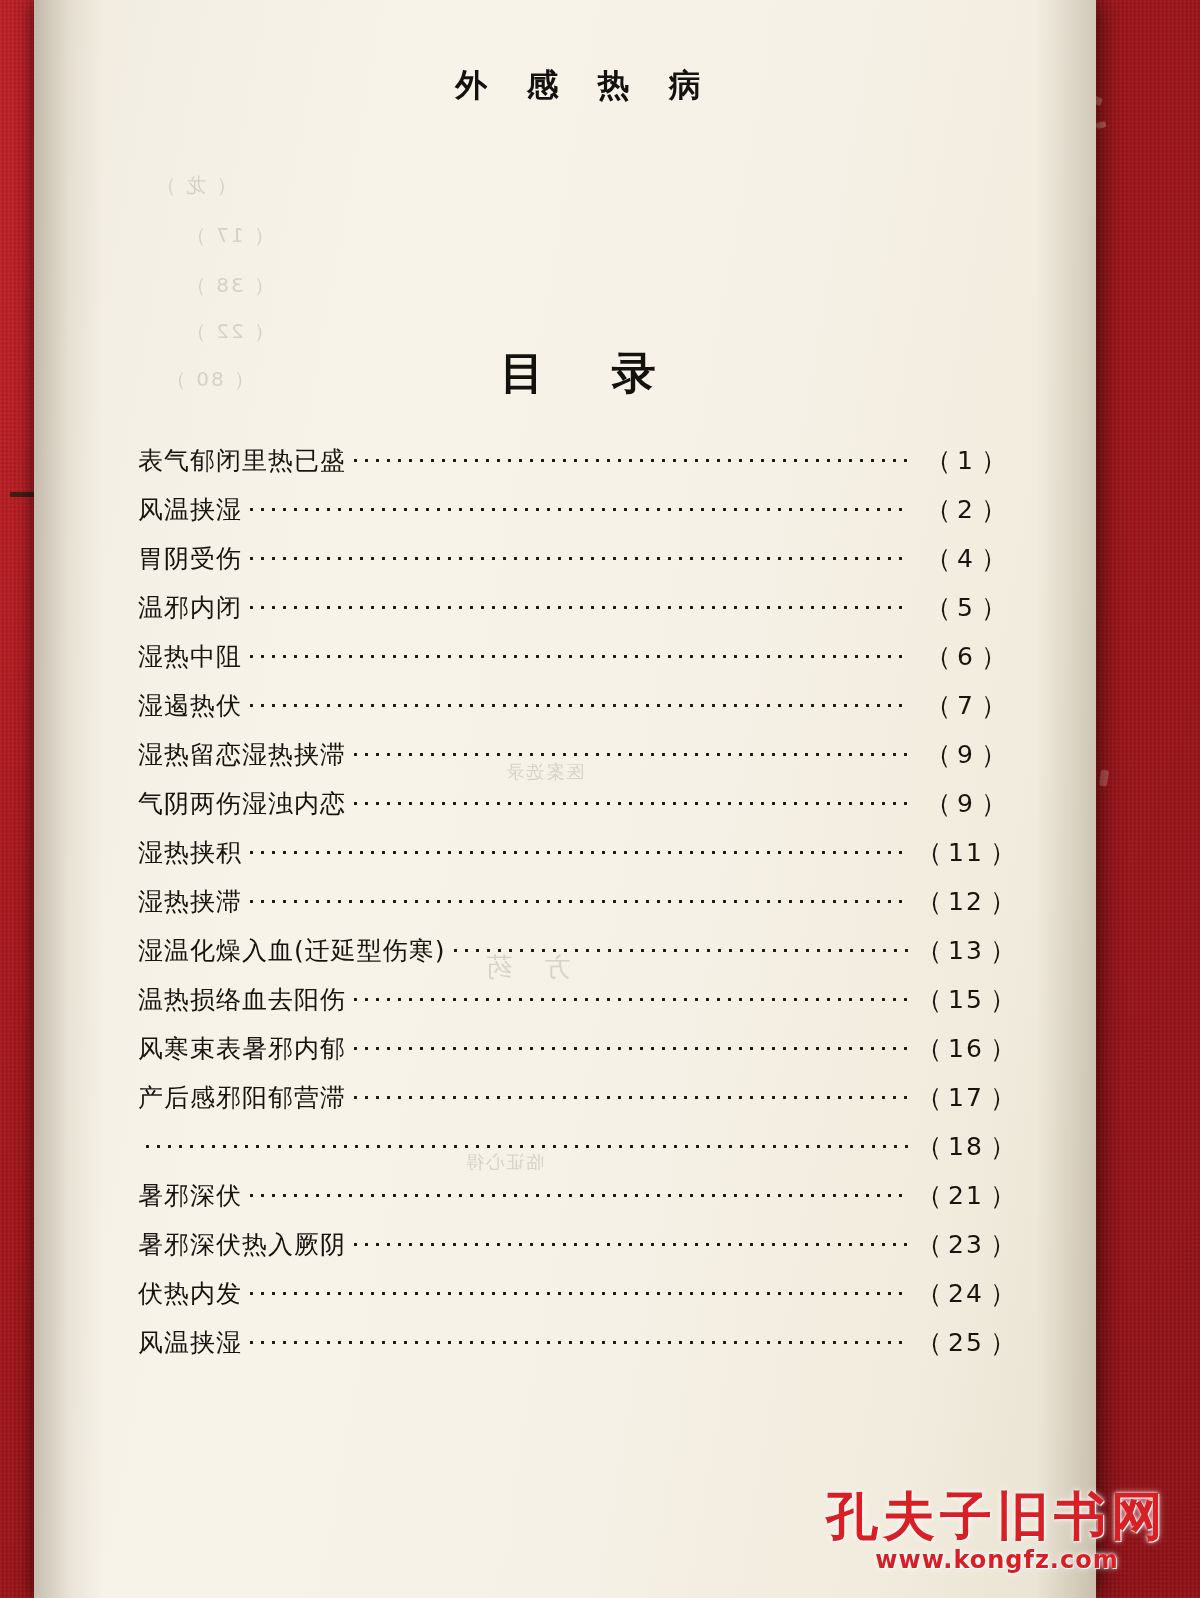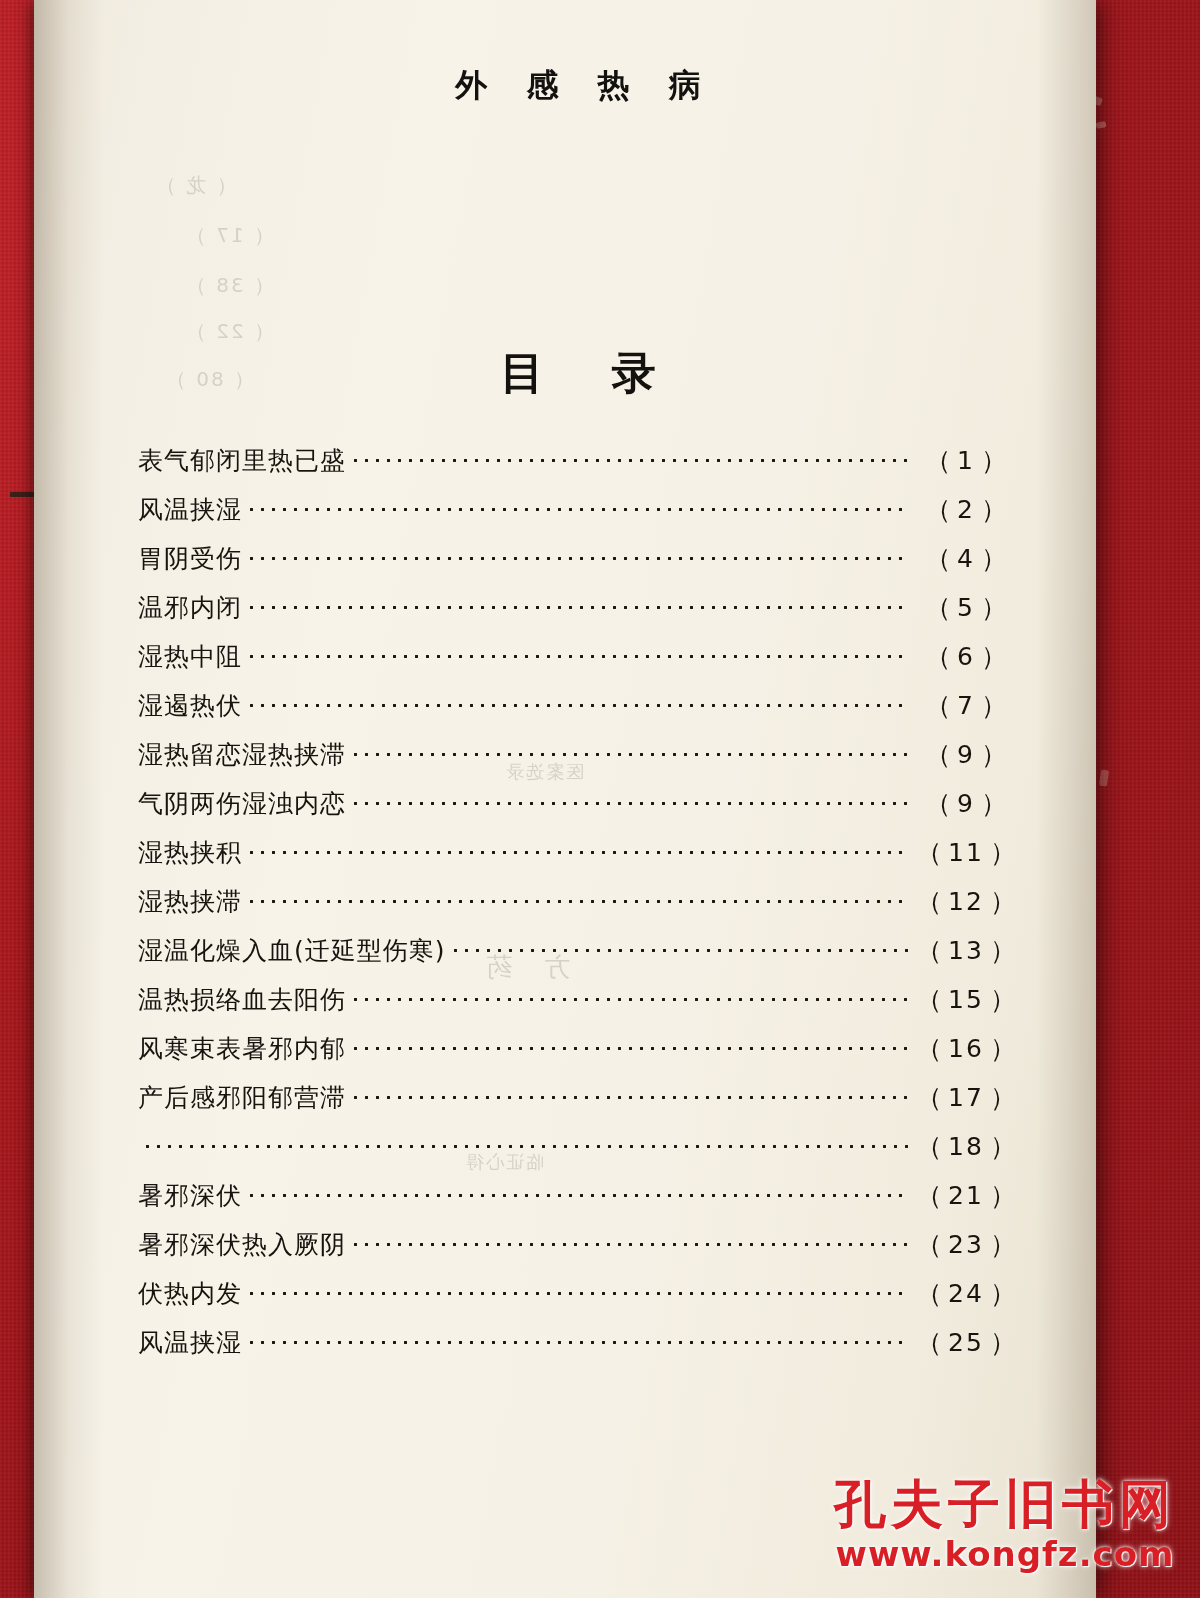--- a/index.html
+++ b/index.html
@@ -160,35 +160,35 @@
     border-radius: 2px;
     pointer-events: none;
   }
   .thread.t1 { left: 1088px; top: 96px; width: 14px; height: 8px; transform: rotate(22deg); }
   .thread.t2 { left: 1096px; top: 122px; width: 10px; height: 6px; transform: rotate(-10deg); }
   .thread.t3 { left: 1100px; top: 770px; width: 8px; height: 16px; transform: rotate(8deg); background: rgba(255,230,210,0.28); }
 
   
   #watermark {
     position: absolute;
-    right: 24px;
+    right: 32px;
     bottom: 24px;
     text-align: center;
     color: #d81f26;
     text-shadow: 0 0 3px rgba(255,255,255,0.95), 0 0 6px rgba(255,255,255,0.8), 1px 1px 0 rgba(255,255,255,0.9);
     pointer-events: none;
   }
   #watermark .wm-cn {
     font-size: 52px;
     font-weight: bold;
     letter-spacing: 5px;
     line-height: 1.05;
   }
   #watermark .wm-url {
-    font-size: 34px;
+    font-size: 24px;
     font-weight: bold;
     letter-spacing: 1px;
     margin-top: 2px;
   }
 </style>
 </head>
 <body>
 
 <div id="page">
   <div class="cloth-texture"></div>

